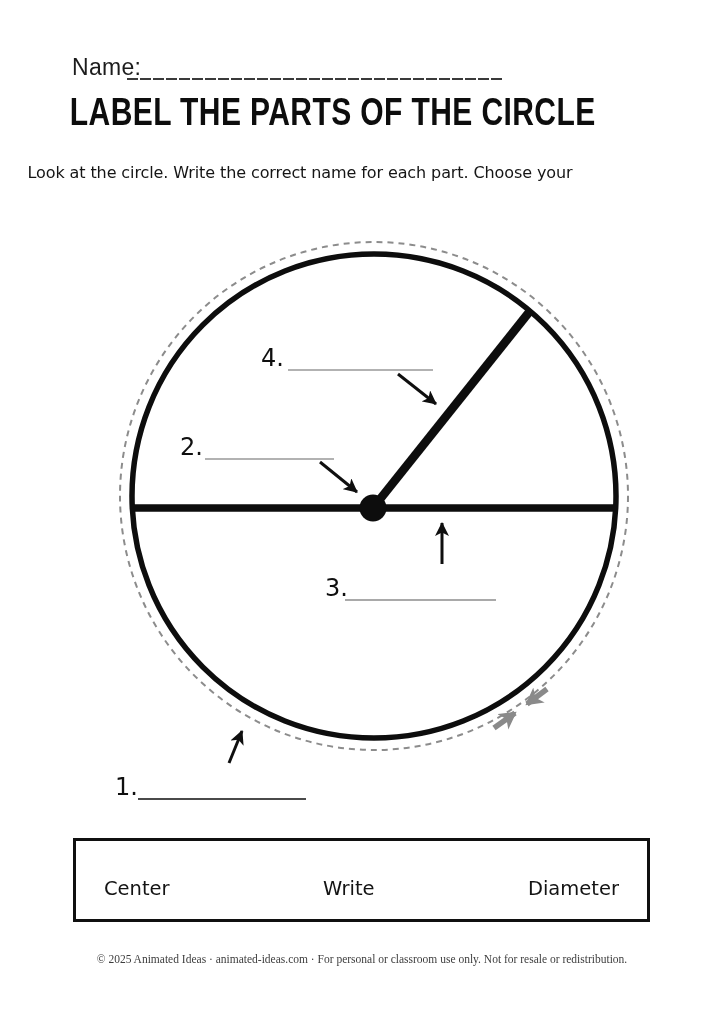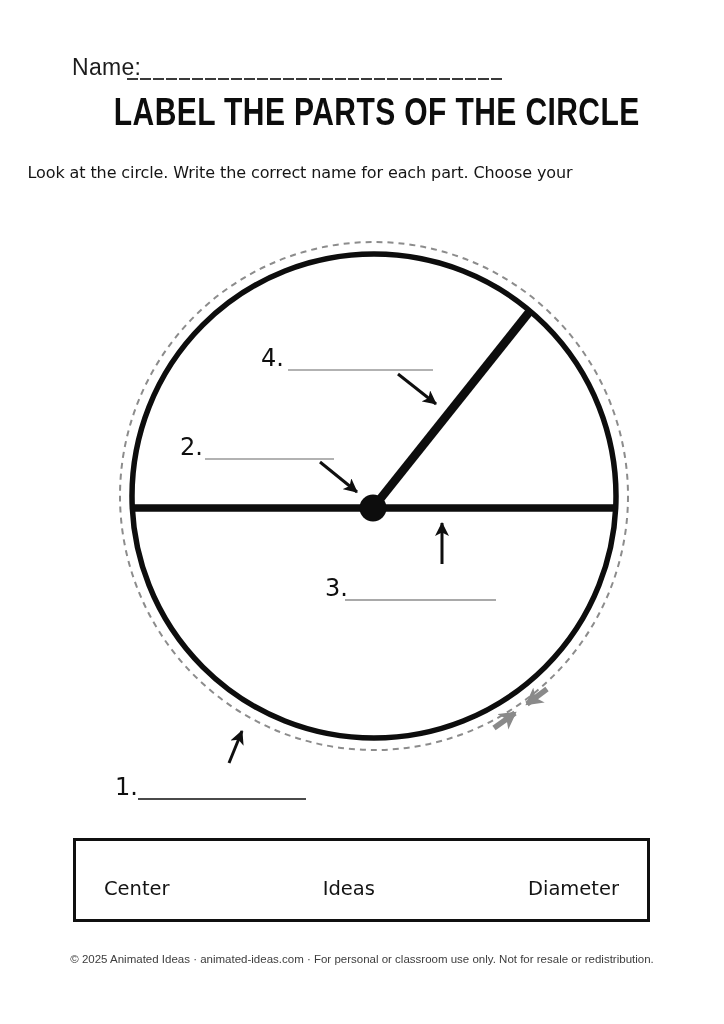--- a/index.html
+++ b/index.html
@@ -20,21 +20,21 @@
   }
   .name-line{
     position:absolute;left:55px;top:4px;
     display:inline-block;width:375px;height:22px;
     background-image:repeating-linear-gradient(90deg,#3a3a3a 0 11px,rgba(0,0,0,0) 11px 13px);
     background-size:100% 2px;
     background-repeat:no-repeat;
     background-position:0 100%;
   }
   
-  .title-wrap{position:absolute;left:0;top:92px;width:709px;text-align:right;}
+  .title-wrap{position:absolute;left:0;top:92px;width:709px;text-align:left;}
   .title{
     display:inline-block;
     font-family:"Liberation Sans",sans-serif;
     font-weight:700;font-size:38px;line-height:1.1;
     color:#0d0d0d;letter-spacing:0.5px;
     transform:scaleX(0.79);transform-origin:50% 50%;
     white-space:nowrap;
   }
   
   .instructions{
@@ -59,21 +59,21 @@
     border:3px solid #101010;box-sizing:border-box;
     display:flex;justify-content:space-between;align-items:center;
     padding:0 28px;
     font-size:19.5px;color:#141414;
   }
   .word-bank .word{white-space:nowrap;margin-top:16px;}
   
   .footer{
     position:absolute;left:0;top:953px;width:724px;
     text-align:center;
-    font-family:Liberation Sans, sans-serif;
+    font-family:Liberation Serif, serif;
     font-size:11.5px;color:#3d3d3d;
   }
 </style>
 </head>
 <body>
 
 <div class="page">
 
   <div class="name-row">
     <span class="name-label">Name:</span>
@@ -122,19 +122,19 @@
     <line x1="547" y1="689" x2="527" y2="704" stroke="#8a8a8a" stroke-width="5.5" marker-end="url(#ahGray)"></line>
   </svg>
 
   <span class="qnum q4">4.</span>
   <span class="qnum q2">2.</span>
   <span class="qnum q3">3.</span>
   <span class="qnum q1">1.</span>
 
   <div class="word-bank">
     <span class="word">Center</span>
-    <span class="word">Ideas</span>
+    <span class="word">Write</span>
     <span class="word">Diameter</span>
   </div>
 
   <div class="footer">© 2025 Animated Ideas · animated-ideas.com · For personal or classroom use only. Not for resale or redistribution.</div>
 
 </div>
 
 </body></html>

